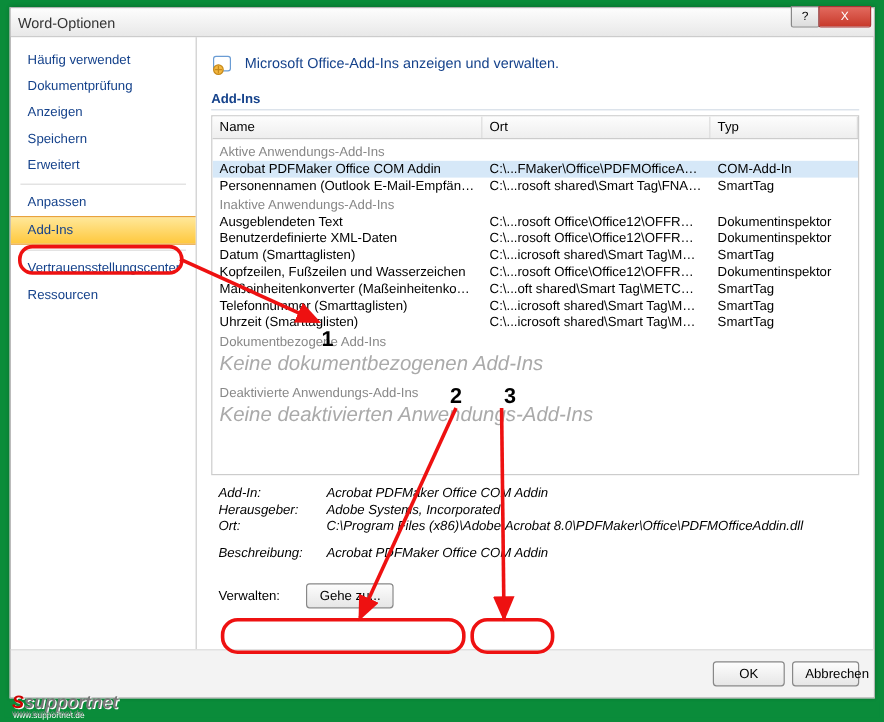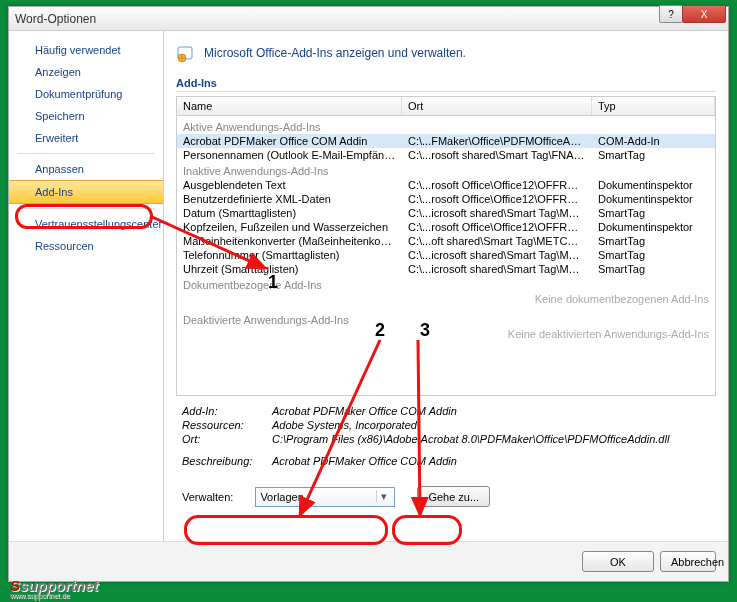--- a/index.html
+++ b/index.html
@@ -7,37 +7,37 @@
 .outer-border { position: absolute; top: 4px; left: 4px; right: 4px; bottom: 4px; background: #0a8c3a; }
 .dialog { position: absolute; top: 6px; left: 8px; width: 721px; height: 576px; background: #fff; border: 1px solid #aaa; box-shadow: 0 0 4px rgba(0,0,0,0.3); }
 .titlebar { height: 24px; background: linear-gradient(#fdfdfd, #e8e8e8); border-bottom: 1px solid #ccc; display: flex; align-items: center; padding: 0 6px; position: relative; }
 .titlebar .title { font-size: 12px; color: #333; }
 .win-btns { position: absolute; right: 2px; top: -2px; display: flex; }
 .win-btn { width: 28px; height: 18px; border: 1px solid #888; background: linear-gradient(#f6f6f6,#ddd); border-radius: 0 0 2px 2px; margin-left: -1px; display: flex; align-items: center; justify-content: center; font-size: 10px; }
 .win-btn.help { width: 24px; }
 .win-btn.close { background: linear-gradient(#e26a5e,#c83a2b); color: #fff; width: 44px; border-color: #a33; }
 .dialog-body { display: flex; height: calc(100% - 24px - 40px); }
 .sidebar { width: 155px; border-right: 1px solid #ccc; padding: 8px 0; }
-.sidebar-item { padding: 5px 26px; color: #15428b; cursor: pointer; font-size: 11px; }
+.sidebar-item { padding: 5px 14px; color: #15428b; cursor: pointer; font-size: 11px; }
 .sidebar-item.selected { background: linear-gradient(#ffe89a,#ffc83d); border: 1px solid #e8a33d; border-left: none; border-right: none; margin: 0; }
 .divider { height: 1px; background: #ddd; margin: 4px 8px; }
 .main { flex: 1; display: flex; flex-direction: column; padding: 8px 12px 0 12px; overflow: hidden; }
 .header-row { display: flex; align-items: center; gap: 8px; padding: 4px 0 10px 0; }
 .header-icon { width: 20px; height: 20px; }
 .header-text { font-size: 12px; color: #15428b; }
 .section-label { color: #15428b; font-weight: bold; font-size: 11px; padding: 4px 0 2px 0; border-bottom: 1px solid #d4dce6; margin-bottom: 4px; }
 .addins-table { border: 1px solid #ccc; height: 300px; overflow: hidden; display: flex; flex-direction: column; }
 .thead { display: flex; background: linear-gradient(#fdfdfd,#eee); border-bottom: 1px solid #ccc; }
 .th { padding: 3px 6px; font-size: 11px; border-right: 1px solid #ddd; }
 .col-name { width: 225px; }
 .col-ort { width: 190px; }
 .col-typ { flex: 1; }
 .tbody { flex: 1; overflow-y: auto; padding: 2px 0; }
 .group-header { color: #888; font-weight: normal; padding: 3px 6px 1px 6px; font-size: 11px; }
-.group-empty { color: #aaa; padding: 1px 6px 6px 6px; font-size: 11px; text-align: right; }
+.group-empty { color: #aaa; font-style: italic; padding: 1px 6px 6px 6px; font-size: 17px; }
 .row { display: flex; padding: 1px 0; font-size: 11px; }
 .row.selected { background: #d6e8f8; }
 .td { padding: 0 6px; white-space: nowrap; overflow: hidden; text-overflow: ellipsis; }
 .details { padding: 8px 6px 4px 6px; font-size: 11px; border-top: 0; font-style: italic; }
 .details-row { display: flex; padding: 1px 0; }
 .details-label { width: 90px; }
 .manage-row { display: flex; align-items: center; gap: 22px; padding: 14px 6px 4px 6px; }
 .manage-label { font-size: 11px; }
 .dropdown { width: 140px; height: 20px; border: 1px solid #7a9ac0; background: linear-gradient(#fff,#f0f4fa); display: flex; align-items: center; justify-content: space-between; padding: 0 4px; font-size: 11px; }
 .dropdown .arrow { width: 14px; text-align: center; border-left: 1px solid #c9d5e4; color: #556; }
@@ -62,22 +62,22 @@
     <span class="title">Word-Optionen</span>
     <div class="win-btns">
       <div class="win-btn help">?</div>
       <div class="win-btn close">X</div>
     </div>
   </div>
 
   <div class="dialog-body">
     <div class="sidebar">
       <div class="sidebar-item">Häufig verwendet</div>
+      <div class="sidebar-item">Dokumentprüfung</div>
       <div class="sidebar-item">Anzeigen</div>
-      <div class="sidebar-item">Dokumentprüfung</div>
       <div class="sidebar-item">Speichern</div>
       <div class="sidebar-item">Erweitert</div>
       <div class="divider"></div>
       <div class="sidebar-item">Anpassen</div>
       <div class="sidebar-item selected">Add-Ins</div>
       <div class="divider"></div>
       <div class="sidebar-item">Vertrauensstellungscenter</div>
       <div class="sidebar-item">Ressourcen</div>
     </div>
 
@@ -153,46 +153,42 @@
             <div class="group-empty">Keine deaktivierten Anwendungs-Add-Ins</div>
           </div>
       </div>
 
       <div class="details">
         <div class="details-row">
             <div class="details-label">Add-In:</div>
             <div>Acrobat PDFMaker Office COM Addin</div>
           </div>
         <div class="details-row">
-            <div class="details-label">Ressourcen:</div>
+            <div class="details-label">Herausgeber:</div>
             <div>Adobe Systems, Incorporated</div>
           </div>
         <div class="details-row">
             <div class="details-label">Ort:</div>
             <div>C:\Program Files (x86)\Adobe\Acrobat 8.0\PDFMaker\Office\PDFMOfficeAddin.dll</div>
           </div>
         <div class="details-row" style="margin-top:8px">
             <div class="details-label">Beschreibung:</div>
             <div>Acrobat PDFMaker Office COM Addin</div>
           </div>
       </div>
 
       <div class="manage-row">
         <span class="manage-label">Verwalten:</span>
-        <div class="dropdown">
-          <span>Vorlagen</span>
-          <span class="arrow">▾</span>
-        </div>
         <button class="btn">Gehe zu...</button>
       </div>
     </div>
   </div>
 
   <div class="footer">
-    <button class="btn" style="width:72px">OK</button>
+    <button class="btn" style="width:60px">OK</button>
     <button class="btn" style="width:56px">Abbrechen</button>
   </div>
 </div>
 
 <div class="circle-1 annot"></div>
 <div class="circle-2 annot"></div>
 <div class="circle-3 annot"></div>
 
 <svg class="annot" style="left:0;top:0;width:737px;height:602px;position:absolute">
   <defs>

